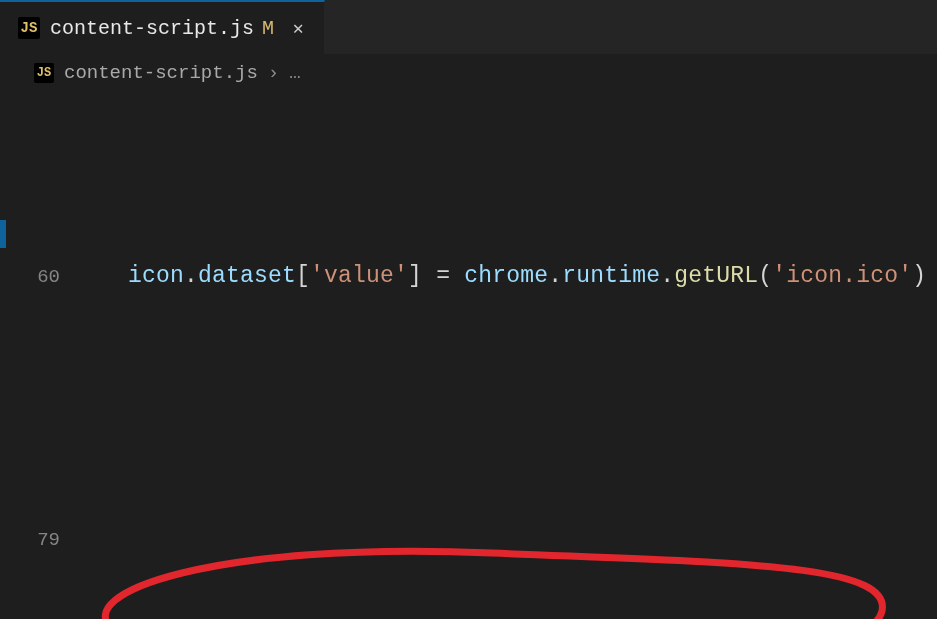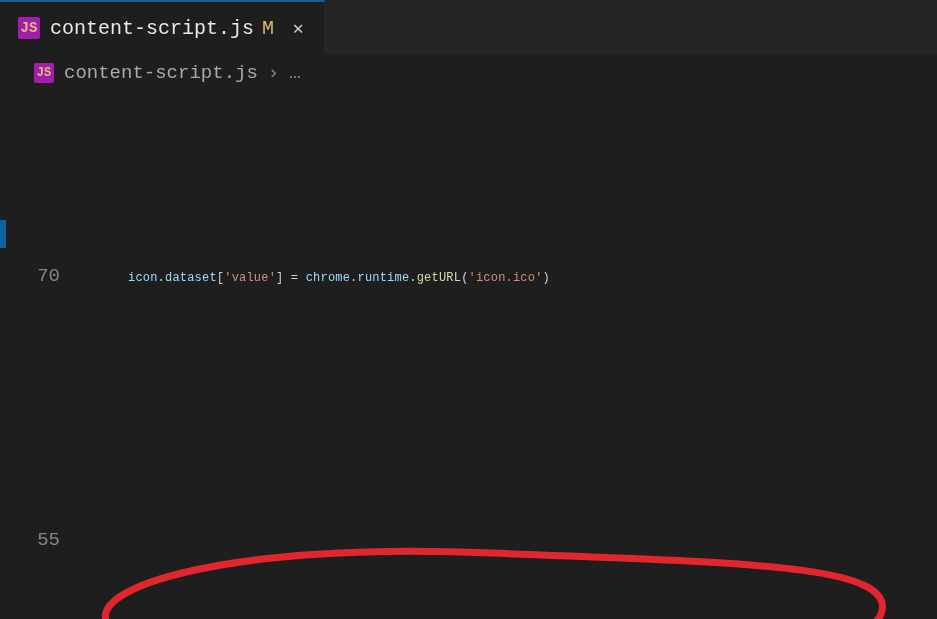--- a/index.html
+++ b/index.html
@@ -32,21 +32,21 @@
   }
   .tab .tab-label { color: #e8e8e8; font-size: 20px; }
   .tab .tab-mod { color: #d7b96e; font-size: 20px; margin-left: -2px;}
   .tab .close {
     color: #cccccc; font-size: 18px; width: 20px; height: 20px;
     display:flex; align-items:center; justify-content:center;
     margin-left: 4px;
   }
 
   .js-icon {
-    width: 22px; height: 22px; background:#a21caf; color:#e2c06a;
+    width: 22px; height: 22px; background:#000000; color:#e2c06a;
     font-weight:bold; font-size:14px; display:flex; align-items:center; justify-content:center;
     border-radius:2px;
   }
   .js-icon.small { width:20px; height:20px; font-size:12px;}
 
   
   .breadcrumb {
     height: 36px;
     display: flex;
     align-items: center;
@@ -73,21 +73,21 @@
     height: 33px;
   }
   .gutter {
     width: 84px;
     text-align: right;
     padding-right: 24px;
     color: #858585;
     font-size: 19px;
     flex-shrink: 0;
   }
-  .code { font-size: 12px; letter-spacing: 0.2px; }
+  .code { font-size: 23px; letter-spacing: 0.2px; }
 
   
   .tk-var   { color: #9cdcfe; }
   .tk-prop  { color: #9cdcfe; }
   .tk-func  { color: #dcdcaa; }
   .tk-str   { color: #ce9178; }
   .tk-punc  { color: #d4d4d4; }
   .indent1 { display:inline-block; width: 44px; }
 
   
@@ -127,28 +127,28 @@
   <span class="dots">…</span>
 </div>
 
 <div class="left-marker"></div>
 
 <div class="editor">
 
   
 
   <div class="line">
-    <span class="gutter">70</span>
+    <span class="gutter">60</span>
     <span class="code"><span class="indent1"></span><span class="tk-var">icon</span><span class="tk-punc">.</span><span class="tk-prop">dataset</span><span class="tk-punc">[</span><span class="tk-str">'value'</span><span class="tk-punc">]</span><span class="tk-punc"> = </span><span class="tk-var">chrome</span><span class="tk-punc">.</span><span class="tk-prop">runtime</span><span class="tk-punc">.</span><span class="tk-func">getURL</span><span class="tk-punc">(</span><span class="tk-str">'icon.ico'</span><span class="tk-punc">)</span></span>
   </div>
 
   <div class="line">
   </div>
 
-  <div class="line"><span class="gutter">55</span><span class="code"></span></div>
+  <div class="line"><span class="gutter">79</span><span class="code"></span></div>
   
 
   
 
   
 
   
 
   
 

